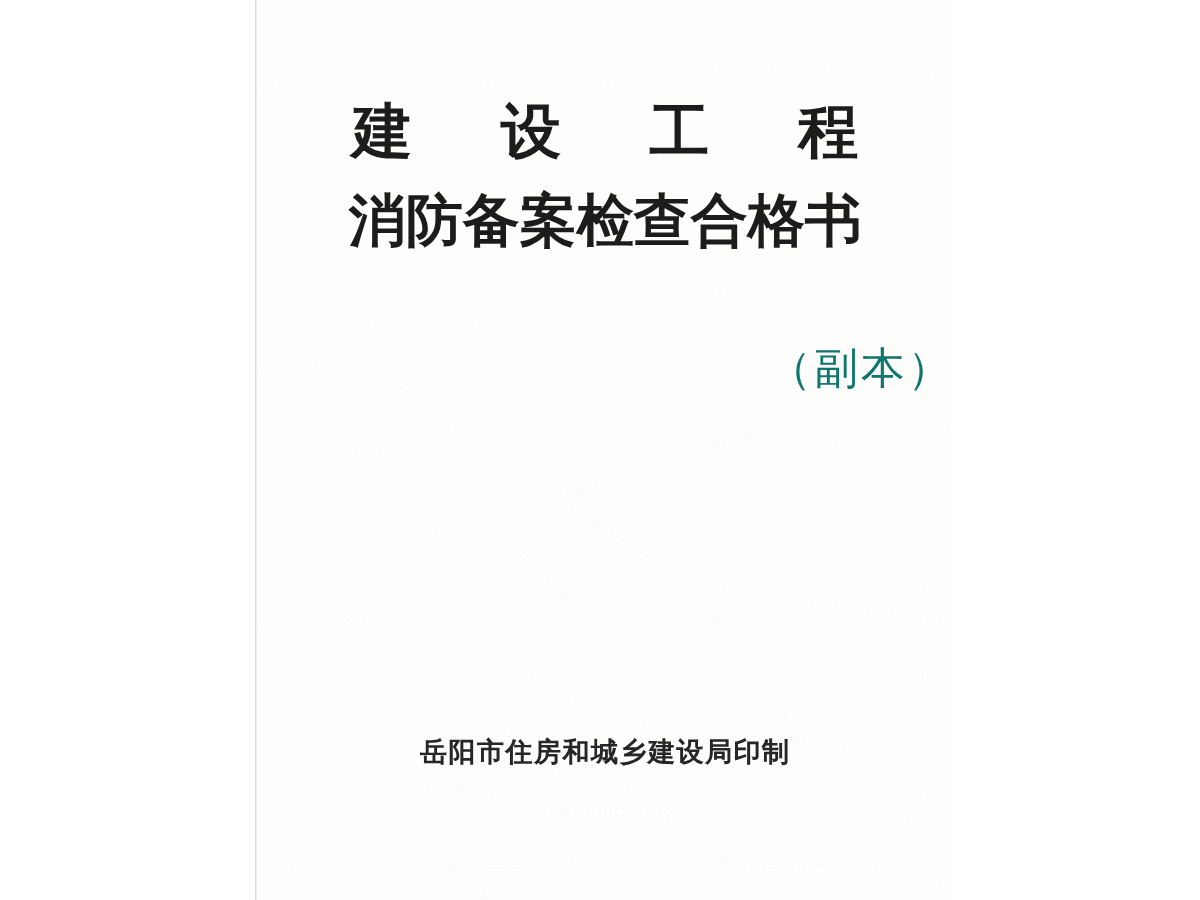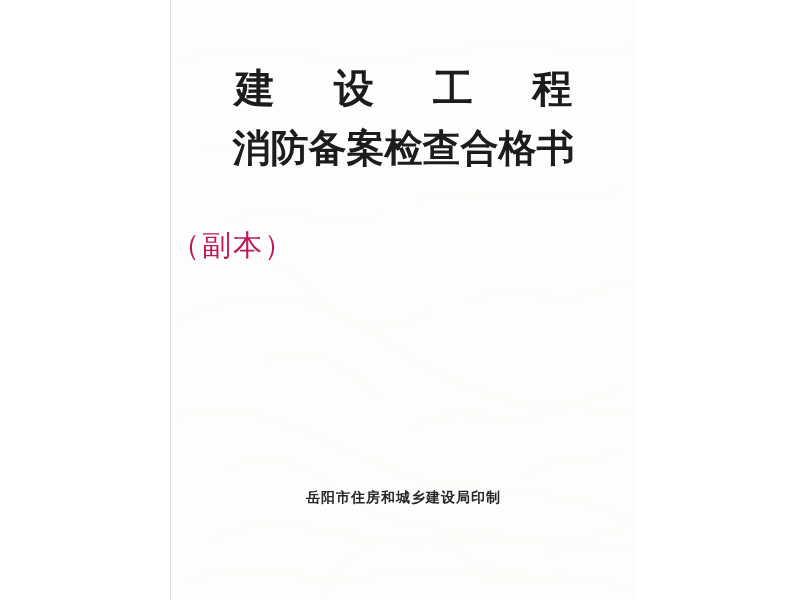--- a/index.html
+++ b/index.html
@@ -60,36 +60,36 @@
     letter-spacing: 0px;
     line-height: 1.0;
     margin-top: 21px;
     white-space: nowrap;
   }
   .copy-label {
     position: absolute;
     left: 0;
     top: 226px;
     width: 100%;
-    text-align: left;
+    text-align: right;
     font-family: "Liberation Serif", "DejaVu Serif", serif;
     font-size: 29px;
     font-weight: normal;
     letter-spacing: 2px;
-    color: #be185d;
+    color: #0f766e;
     white-space: nowrap;
   }
   .publisher {
     position: absolute;
     left: 0;
     top: 489px;
     width: 100%;
     text-align: center;
     font-family: "Liberation Serif", "DejaVu Serif", serif;
-    font-size: 14px;
+    font-size: 18px;
     font-weight: bold;
     letter-spacing: 1px;
     color: #262626;
     white-space: nowrap;
   }
 </style>
 </head>
 <body>
 
 <div class="stage">

